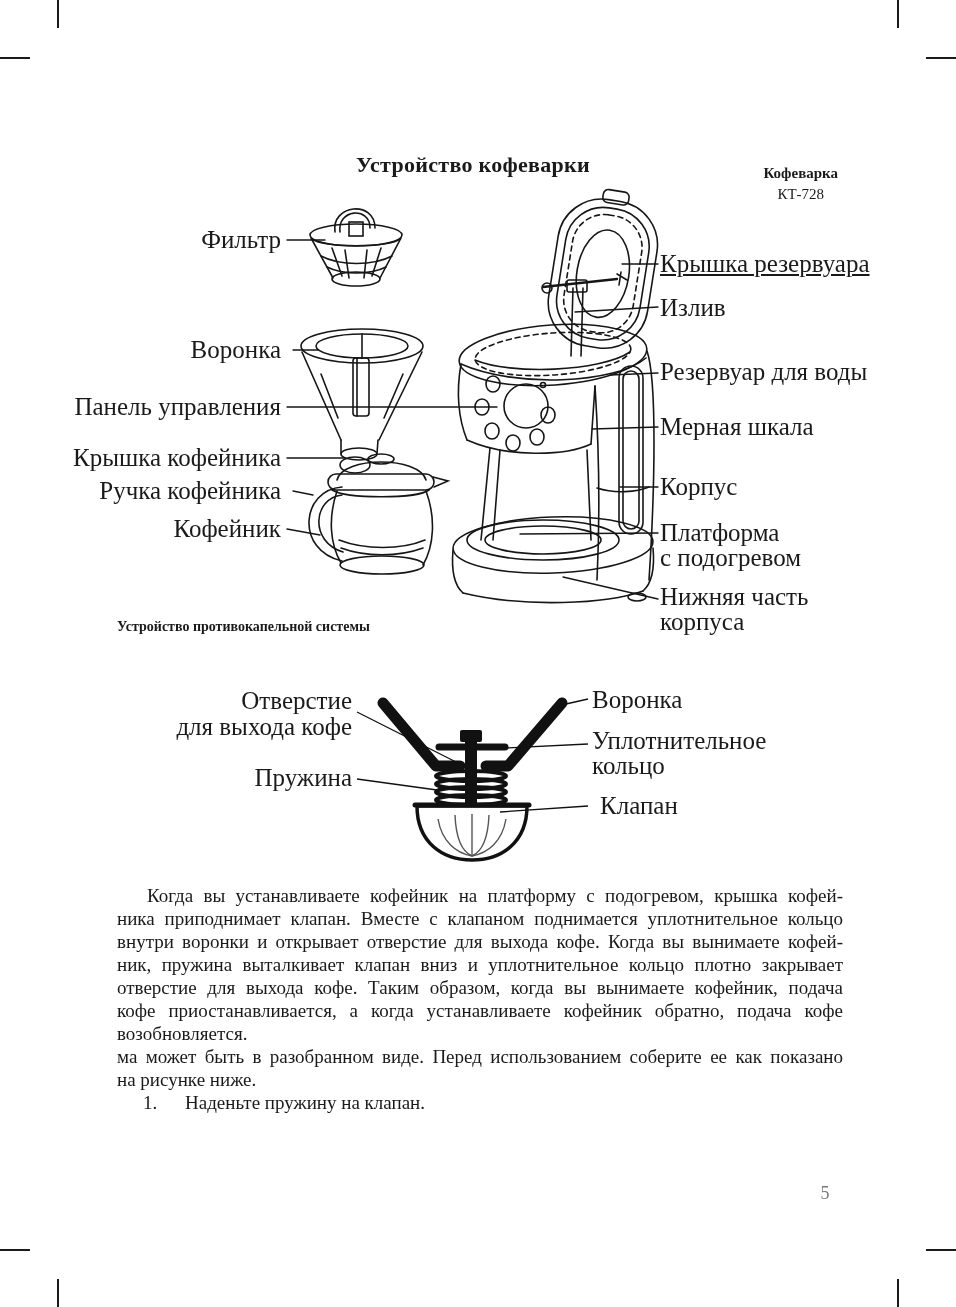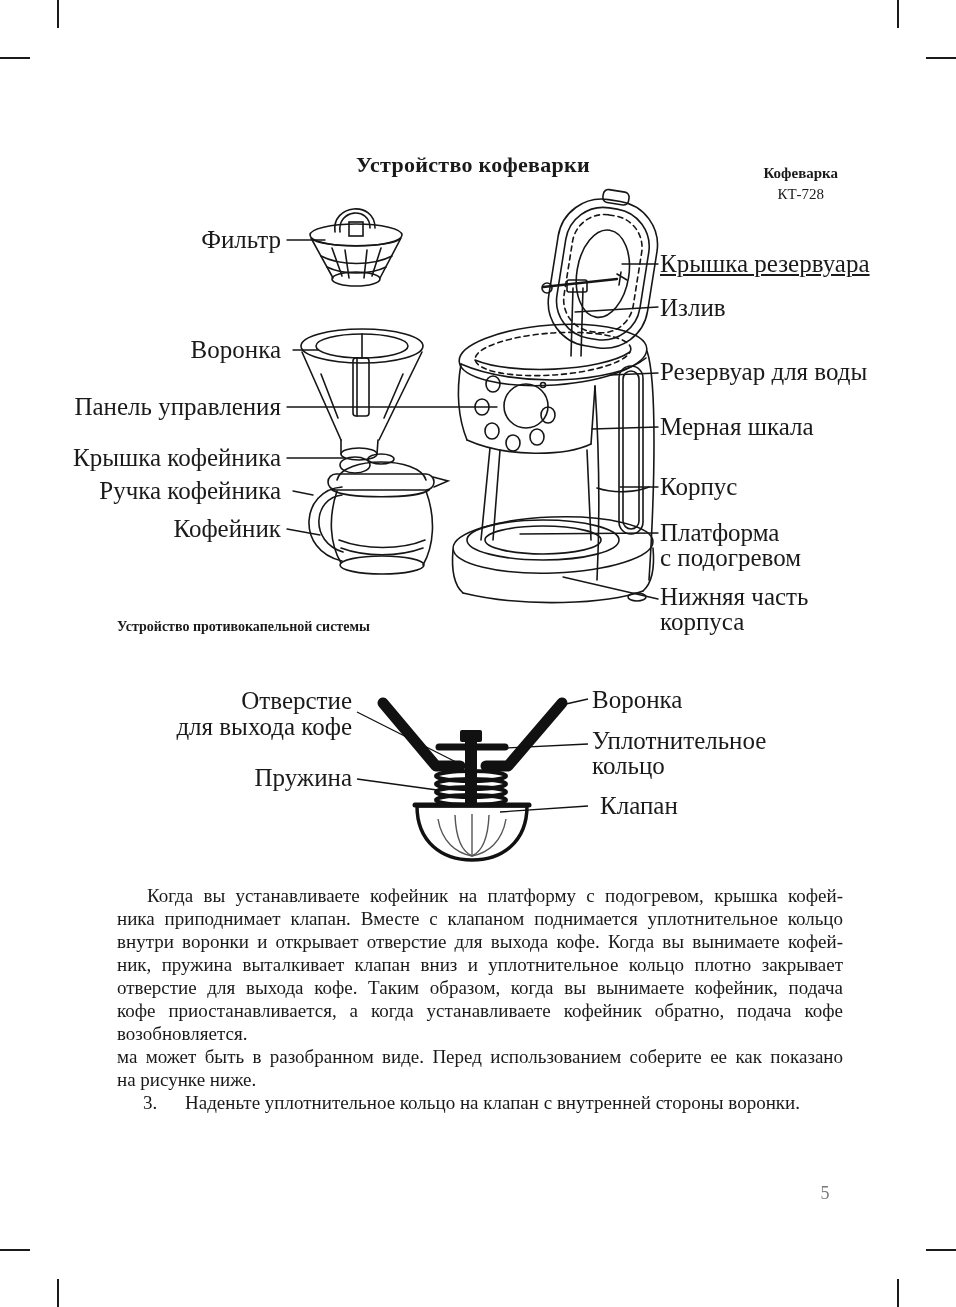--- a/index.html
+++ b/index.html
@@ -266,18 +266,18 @@
   <div class="bodytxt">
     <div class="bl jl ind">Когда вы устанавливаете кофейник на платформу с подогревом, крышка кофей-</div>
     <div class="bl jl">ника приподнимает клапан. Вместе с клапаном поднимается уплотнительное кольцо</div>
     <div class="bl jl">внутри воронки и открывает отверстие для выхода кофе. Когда вы вынимаете кофей-</div>
     <div class="bl jl">ник, пружина выталкивает клапан вниз и уплотнительное кольцо плотно закрывает</div>
     <div class="bl jl">отверстие для выхода кофе. Таким образом, когда вы вынимаете кофейник, подача</div>
     <div class="bl jl">кофе приостанавливается, а когда устанавливаете кофейник обратно, подача кофе</div>
     <div class="bl last">возобновляется.</div>
     <div class="bl jl">ма может быть в разобранном виде. Перед использованием соберите ее как показано</div>
     <div class="bl last">на рисунке ниже.</div>
-    <div class="bl li"><span class="num">3.</span><span>Наденьте уплотнительное кольцо на клапан с внутренней стороны воронки.</span></div>
+    <div class="bl li"><span class="num">1.</span><span>Наденьте пружину на клапан.</span></div>
   </div>
 
   <div class="pagenum">5</div>
 
 </div>
 
 </body></html>

